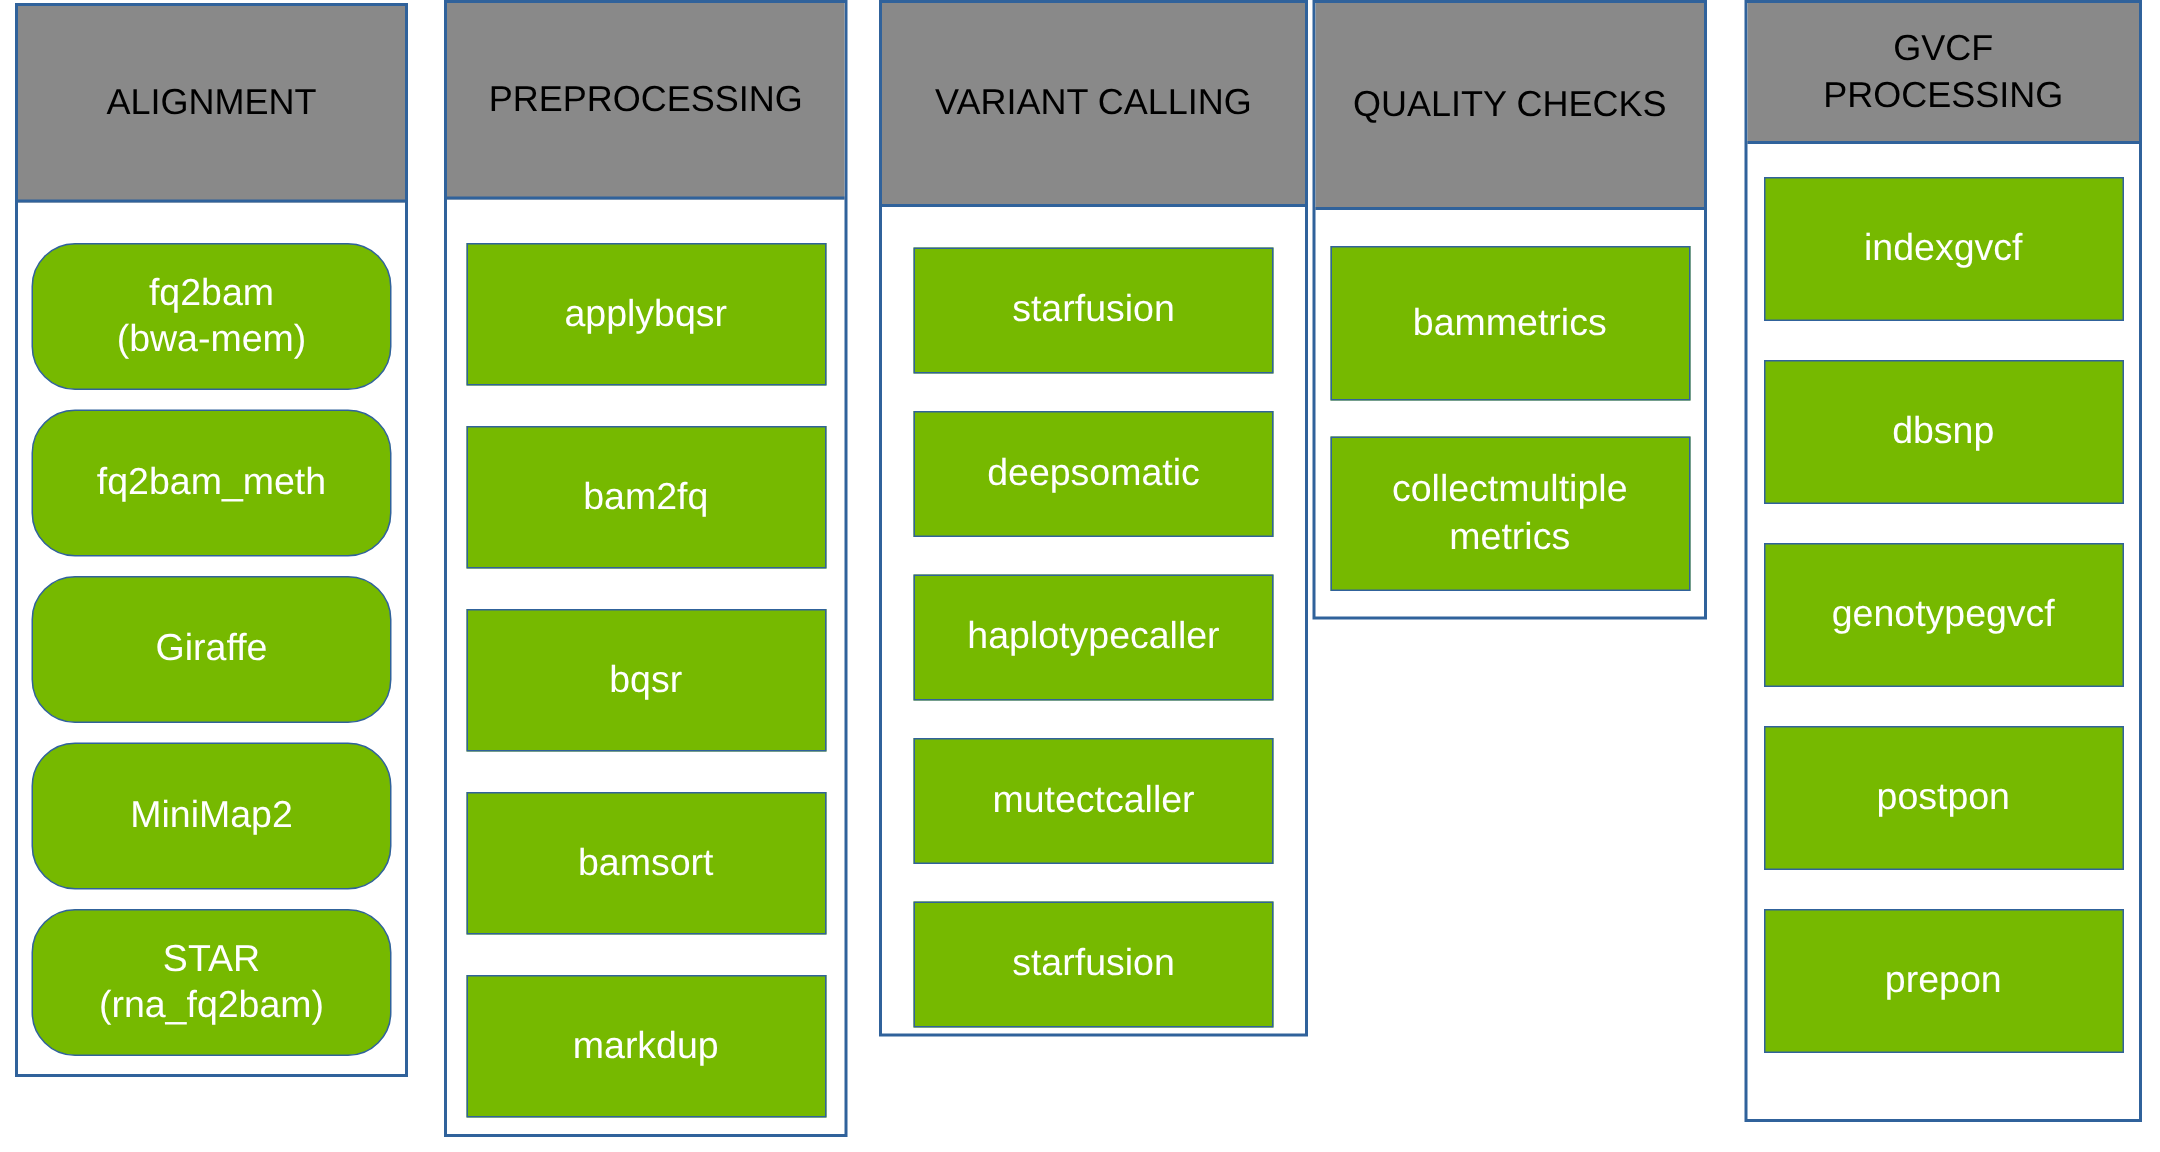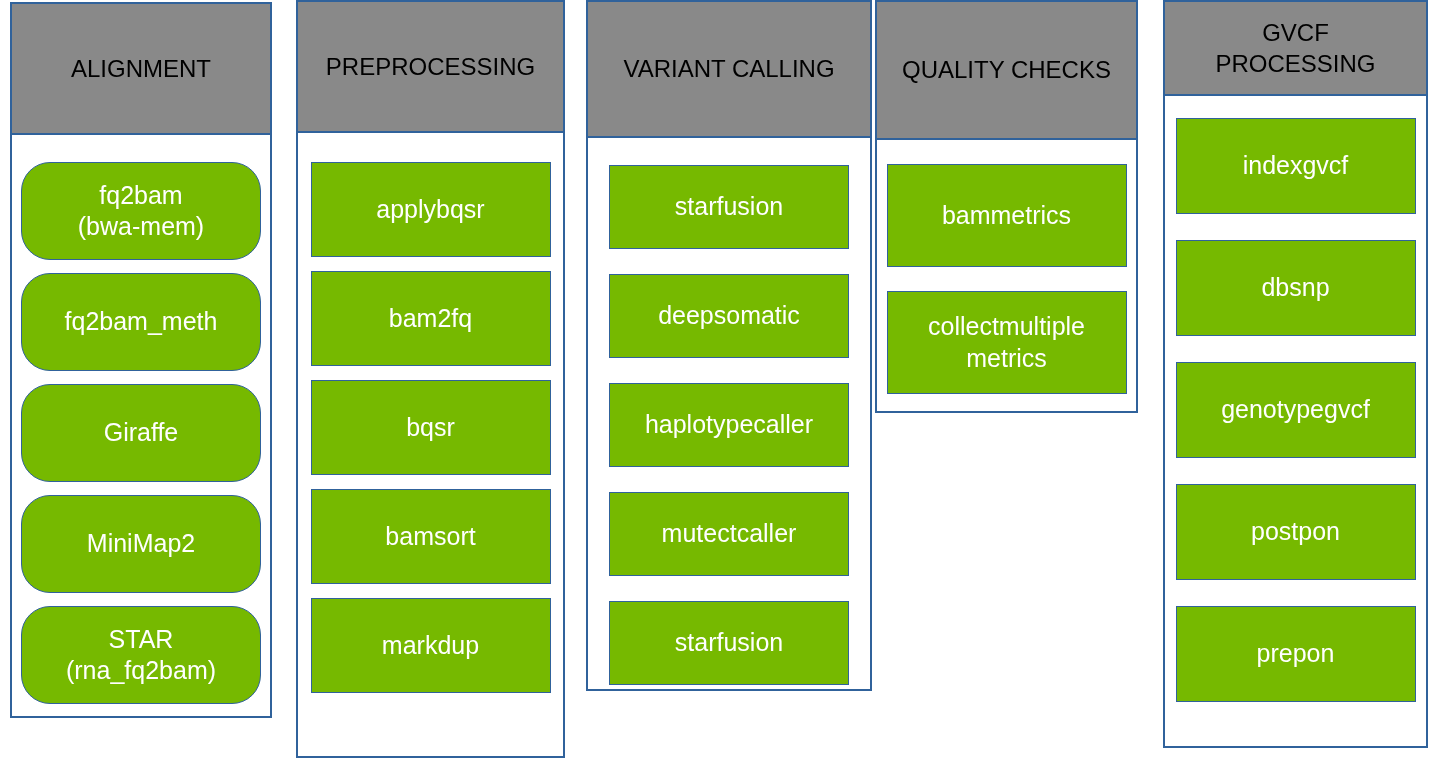--- a/index.html
+++ b/index.html
@@ -56,21 +56,21 @@
     white-space: pre-line;
   }
 
   .col-1 { left: 10px;   top: 2px; width: 262px; height: 716px; }
   .col-1 .header { height: 131px; }
   .col-1 .box { height: 98px; margin-top: 13px; border-radius: 29px; }
   .col-1 .header + .box { margin-top: 27px; }
 
   .col-2 { left: 296px;  top: 0;   width: 269px; height: 758px; }
   .col-2 .header { height: 131px; }
-  .col-2 .box { height: 95px; margin-top: 14px; }
+  .col-2 .box { height: 95px; margin-top: 27px; }
   .col-2 .header + .box { margin-top: 29px; }
 
   .col-3 { left: 586px;  top: 0;   width: 286px; height: 691px; }
   .col-3 .header { height: 136px; }
   .col-3 .box { height: 84px; margin-top: 25px; }
   .col-3 .header + .box { margin-top: 27px; }
 
   .col-4 { left: 875px;  top: 0;   width: 263px; height: 413px; }
   .col-4 .header { height: 138px; }
   .col-4 .box { height: 103px; margin-top: 24px; }

